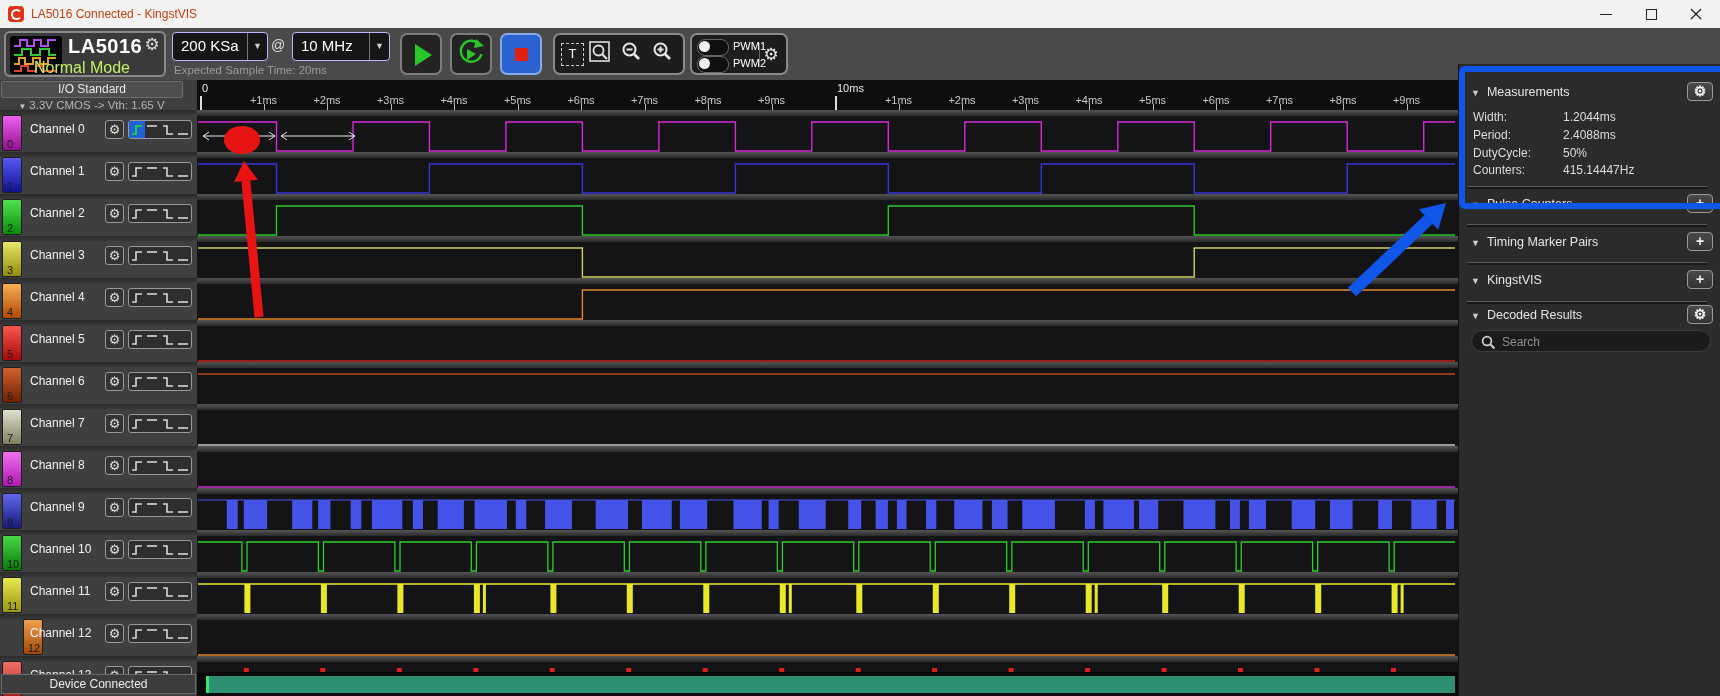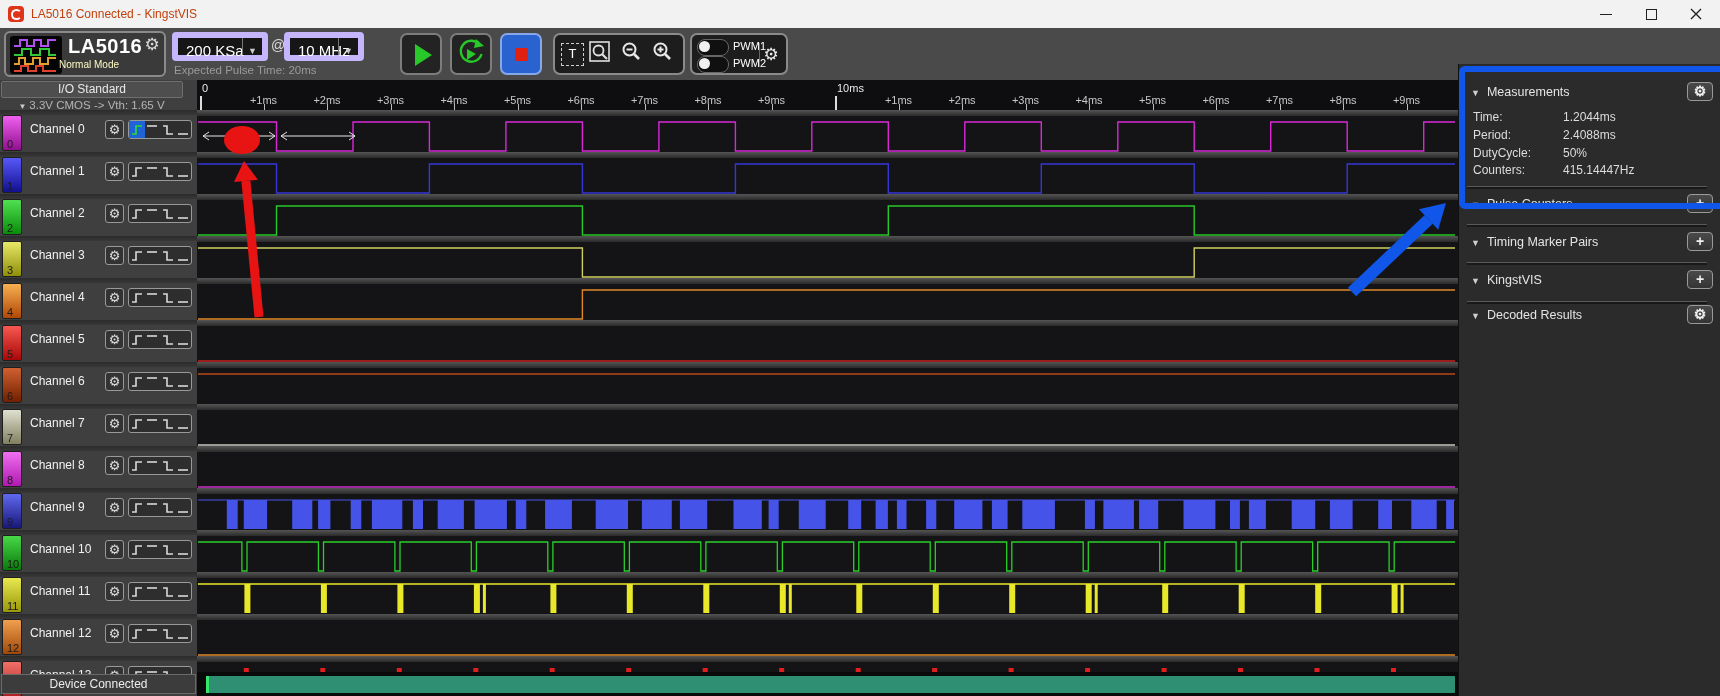--- a/index.html
+++ b/index.html
@@ -13,22 +13,22 @@
   .winbtn{position:absolute;top:0;width:44px;height:28px;}
   .winbtn .g-min{position:absolute;left:16px;top:14px;width:12px;border-top:1.4px solid #222;}
   .winbtn .g-max{position:absolute;left:17px;top:9px;width:9px;height:9px;border:1.3px solid #222;}
   
   .toolbar{position:absolute;left:0;top:28px;width:1720px;height:52px;background:#4a4a4a;}
   .tb-box{position:absolute;border:2px solid #8a8a8a;border-radius:6px;background:#3a3a3a;box-sizing:border-box;}
   .logo-box{left:4px;top:3px;width:162px;height:46px;}
   .logo-ic{position:absolute;left:4px;top:3px;width:52px;height:38px;background:#050505;border-radius:3px;}
   .devname{position:absolute;left:62px;top:2px;font-size:20px;font-weight:bold;color:#fff;letter-spacing:.5px;}
   .logo-gear{position:absolute;left:136px;top:2px;width:20px;height:20px;color:#d8d8d8;font-size:17px;line-height:20px;text-align:center;}
-  .modelabel{position:absolute;left:28px;top:26px;width:110px;text-align:center;font-size:10px;color:#fef9c3;}
-  .combo{position:absolute;top:4px;height:29px;background:#161616;border:6px solid #c4b5fd;border-radius:4px;box-sizing:border-box;color:#fff;}
+  .modelabel{position:absolute;left:21px;top:26px;width:110px;text-align:center;font-size:16px;color:#bef264;}
+  .combo{position:absolute;top:4px;height:29px;background:#161616;border:1px solid #c4b5fd;border-radius:4px;box-sizing:border-box;color:#fff;}
   .combo .ctext{position:absolute;left:8px;top:4px;font-size:15px;}
   .combo .carrow{position:absolute;right:0;top:0;width:19px;height:100%;border-left:1px solid #777;color:#ccc;font-size:9px;text-align:center;line-height:27px;}
   .atsym{position:absolute;left:271px;top:9px;font-size:14px;color:#ddd;}
   .exptime{position:absolute;left:174px;top:36px;font-size:11.5px;color:#9a9a9a;white-space:nowrap;}
   .tb-btn{position:absolute;top:5px;width:42px;height:42px;background:#232323;border:2px solid #7d7d7d;border-radius:7px;box-sizing:border-box;}
   .tb-btn.stop{background:#2a62d0;border-color:#86a7e8;}
   .play-tri{position:absolute;left:13px;top:9px;width:0;height:0;border-left:17px solid #28c828;border-top:11px solid transparent;border-bottom:11px solid transparent;}
   .stop-sq{position:absolute;left:13px;top:13px;width:13px;height:13px;background:#e02010;}
   .toolgroup{position:absolute;top:5px;height:42px;background:#1d1d1d;border:2px solid #8a8a8a;border-radius:7px;box-sizing:border-box;display:flex;align-items:center;}
   .tg-item{width:31px;text-align:center;color:#e8e8e8;}
@@ -118,25 +118,25 @@
       <div class="devname">LA5016</div>
       <div class="logo-gear">⚙</div>
       <div class="modelabel">Normal Mode</div>
     </div>
 
     <div class="combo" style="left:172px;width:96px">
       <span class="ctext">200 KSa</span>
       <span class="carrow">▼</span>
     </div>
     <div class="atsym">@</div>
-    <div class="combo" style="left:284px;width:80px">
+    <div class="combo" style="left:292px;width:98px">
       <span class="ctext">10 MHz</span>
       <span class="carrow">▼</span>
     </div>
-    <div class="exptime">Expected Pulse Time: 20ms</div>
+    <div class="exptime">Expected Sample Time: 20ms</div>
 
     <div class="tb-btn" style="left:400px">
       <div class="play-tri"></div>
     </div>
     <div class="tb-btn" style="left:450px">
       <svg width="38" height="38">
         <path d="M27 9 A10.5 10.5 0 1 0 29.5 19" fill="none" stroke="#28c828" stroke-width="2.4"></path>
         <polygon points="24,4 32,11 22,13" fill="#28c828"></polygon>
         <polygon points="15,14 24,19 15,25" fill="#28c828"></polygon>
       </svg>
@@ -539,21 +539,21 @@
               </svg>
             </span>
             <span class="trigcell">
               <svg width="14" height="14">
                 <path d="M2,11 H12" fill="none" stroke-width="1.6" stroke="#d8d8d8"></path>
               </svg>
             </span>
           </div>
         </div>
         <div class="chrow" style="top: 534px;">
-          <div class="chip" style="background: linear-gradient(rgb(240, 160, 80), rgb(160, 72, 8));">
+          <div class="chip" style="background: linear-gradient(rgb(240, 160, 80), rgb(160, 72, 8)); margin-left: 21px;">
             <span class="chipnum">12</span>
           </div>
           <div class="chlabel">Channel 12</div>
           <div class="chgear">⚙</div>
           <div class="trig">
             <span class="trigcell">
               <svg width="14" height="14">
                 <path d="M2,11 H6 V3 H12" fill="none" stroke-width="1.6" stroke="#d8d8d8"></path>
               </svg>
             </span>
@@ -754,41 +754,48 @@
       </svg>
     <div class="scrollzone">
       <div class="scrollbar-h" id="hscroll" style="left: 9px; width: 1249px; background: rgb(46, 143, 114);"></div>
       <div class="scrollpos" id="scrollpos" style="left: 9px;"></div>
     </div>
   </div>
 
   <div class="rightpanel">
     <div class="sechead" style="top:21px"><span class="tri">▼</span><span>Measurements</span></div>
     <div class="pbtn" style="top:18px">⚙</div>
-    <div class="mrow" style="top:46px"><span>Time:</span><span class="mval">1.2044ms</span></div>
+    <div class="mrow" style="top:46px"><span>Width:</span><span class="mval">1.2044ms</span></div>
     <div class="mrow" style="top:64px"><span>Period:</span><span class="mval">2.4088ms</span></div>
     <div class="mrow" style="top:82px"><span>DutyCycle:</span><span class="mval">50%</span></div>
     <div class="mrow" style="top:99px"><span>Counters:</span><span class="mval">415.14447Hz</span></div>
 
     <div class="pdiv" style="top:122px"></div>
     <div class="sechead" style="top:133px"><span class="tri">▼</span><span>Pulse Counters</span></div>
     <div class="pbtn" style="top:130px">+</div>
 
     <div class="pdiv" style="top:160px"></div>
     <div class="sechead" style="top:171px"><span class="tri">▼</span><span>Timing Marker Pairs</span></div>
     <div class="pbtn" style="top:168px">+</div>
 
     <div class="pdiv" style="top:198px"></div>
     <div class="sechead" style="top:209px"><span class="tri">▼</span><span>KingstVIS</span></div>
     <div class="pbtn" style="top:206px">+</div>
 
     <div class="pdiv" style="top:237px"></div>
     <div class="sechead" style="top:244px"><span class="tri">▼</span><span>Decoded Results</span></div>
     <div class="pbtn" style="top:241px">⚙</div>
 
+    <div class="searchbox">
+      <svg class="sicon" width="15" height="15">
+        <circle cx="6" cy="6" r="4.4" fill="none" stroke="#cfcfcf" stroke-width="1.7"></circle>
+        <path d="M9.5 9.5 L13.5 13.5" stroke="#cfcfcf" stroke-width="1.9"></path>
+      </svg>
+      <input placeholder="Search" style="">
+    </div>
   </div>
 
   <div class="bluebox" id="bluebox" style="left: 1459px; top: 66px; width: 256px; height: 131px; border: 6px solid rgb(16, 86, 232);"></div>
   <svg id="overlay" width="1720" height="696">
       <path d="M203,136 H275" stroke="#e8e8e8" stroke-width="1" fill="none"></path>
       <path d="M209,132 L203,136 L209,140" stroke="#e8e8e8" stroke-width="1" fill="none"></path>
       <path d="M269,132 L275,136 L269,140" stroke="#e8e8e8" stroke-width="1" fill="none"></path>
       <path d="M281,136 H355" stroke="#e8e8e8" stroke-width="1" fill="none"></path>
       <path d="M287,132 L281,136 L287,140" stroke="#e8e8e8" stroke-width="1" fill="none"></path>
       <path d="M349,132 L355,136 L349,140" stroke="#e8e8e8" stroke-width="1" fill="none"></path>

